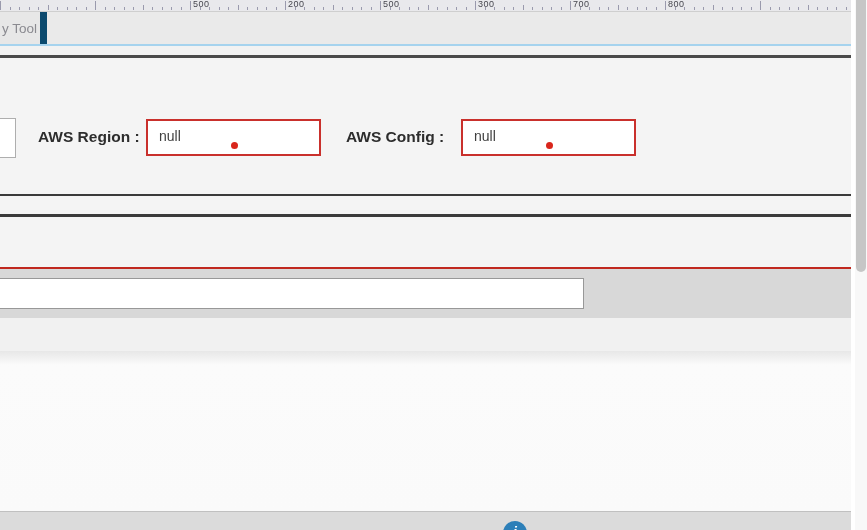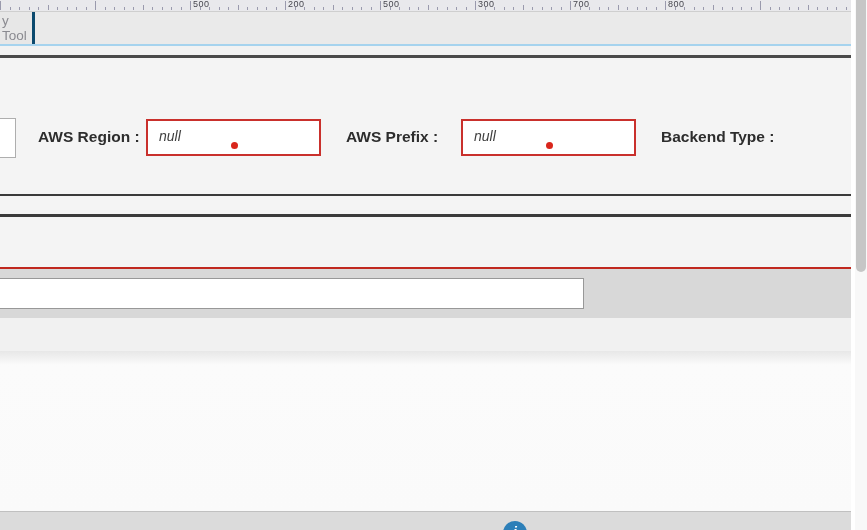--- a/index.html
+++ b/index.html
@@ -12,41 +12,41 @@
   .ruler .tick{position:absolute; bottom:1px; width:1px; height:3px; background:#9a9aad;}
   .ruler .tick.medium{height:5px;}
   .ruler .tick.major{height:9px;}
   .ruler .unit-label{position:absolute; top:-1px; font-size:9px; color:#47474f; letter-spacing:0.5px;}
   .ruler-corner{position:absolute; right:0; top:0; width:16px; height:11px; background:#ddddde;}
 
   
   .tabbar{position:absolute; left:0; top:12px; width:851px; height:32px; background:#eaeaea;}
   .tab{position:absolute; top:0; height:32px; display:flex; align-items:center;
        font-size:13.5px; color:#55555c; box-sizing:border-box; cursor:default;}
-  .tab-1{left:0; width:35px; background:#e7e7e7; border-right:3px solid #0c4a6e;
+  .tab-1{left:0; width:47px; background:#e7e7e7; border-right:7px solid #0c4a6e;
          color:#8a8a90; padding-left:2px;}
   .tab-2{left:47px; width:96px; background:#e2e2e2; border-right:1px solid #c9c9c9;
          justify-content:center; color:#3f3f46;}
   .blue-line{position:absolute; left:0; top:44px; width:851px; height:2px; background:#a6d3ee;}
   .gap-strip{position:absolute; left:0; top:46px; width:851px; height:9px; background:#f2f2f2;}
   .dark-bar{position:absolute; left:0; top:55px; width:851px; height:3px; background:#4a4a4a;}
 
   
   .form-panel{position:absolute; left:0; top:58px; width:851px; height:136px; background:#f4f4f4; overflow:hidden;}
   .stub-input{position:absolute; left:-12px; top:60px; width:26px; height:38px;
               background:#ffffff; border:1px solid #aeaeae;}
   .field-label{position:absolute; font-size:15.5px; font-weight:700; color:#2d2d2d; white-space:nowrap;}
   .lbl-prefix{left:38px; top:70px;}
   .lbl-region{left:346px; top:70px;}
   .lbl-backend{left:661px; top:70px;}
   .red-input{position:absolute; top:61px; width:175px; height:37px; background:#ffffff;
              border:2px solid #c9302c; box-sizing:border-box;}
   .inp-prefix{left:146px;}
   .inp-region{left:461px;}
-  .red-input .val{position:absolute; left:11px; top:7px; font-size:14px; color:#3f3f3f;font-style:italic;}
+  .red-input .val{position:absolute; left:11px; top:7px; font-size:14px; color:#3f3f3f;}
   .red-input .dot{position:absolute; left:50%; bottom:5px; width:7px; height:7px;
                   margin-left:-3px; border-radius:50%; background:#d9261c;}
   .no-value{position:absolute; left:784px; top:59px; width:74px; height:40px;
             background:#c2c2c2; border:1px solid #b2b2b2; border-radius:4px;
             box-sizing:border-box; display:flex; align-items:center; justify-content:center;
             font-size:15px; color:#797979;}
 
   
   .hr-dark-1{position:absolute; left:0; top:194px; width:851px; height:2px; background:#3a3a3a;}
   .sect-2{position:absolute; left:0; top:196px; width:851px; height:18px; background:#f4f4f4;}
@@ -190,27 +190,26 @@
 
   <div class="form-panel">
     <div class="stub-input"></div>
 
     <div class="field-label lbl-prefix">AWS Region :</div>
     <div class="red-input inp-prefix">
       <span class="val">null</span>
       <span class="dot"></span>
     </div>
 
-    <div class="field-label lbl-region">AWS Prefix :</div>
+    <div class="field-label lbl-region">AWS Config :</div>
     <div class="red-input inp-region">
       <span class="val">null</span>
       <span class="dot"></span>
     </div>
 
-    <div class="field-label lbl-backend">Backend Type :</div>
   </div>
 
   <div class="hr-dark-1"></div>
   <div class="sect-2"></div>
   <div class="hr-dark-2"></div>
   <div class="sect-3"></div>
   <div class="hr-red"></div>
 
   <div class="gray-band">
     <input class="big-input" type="text" value="" style="">

